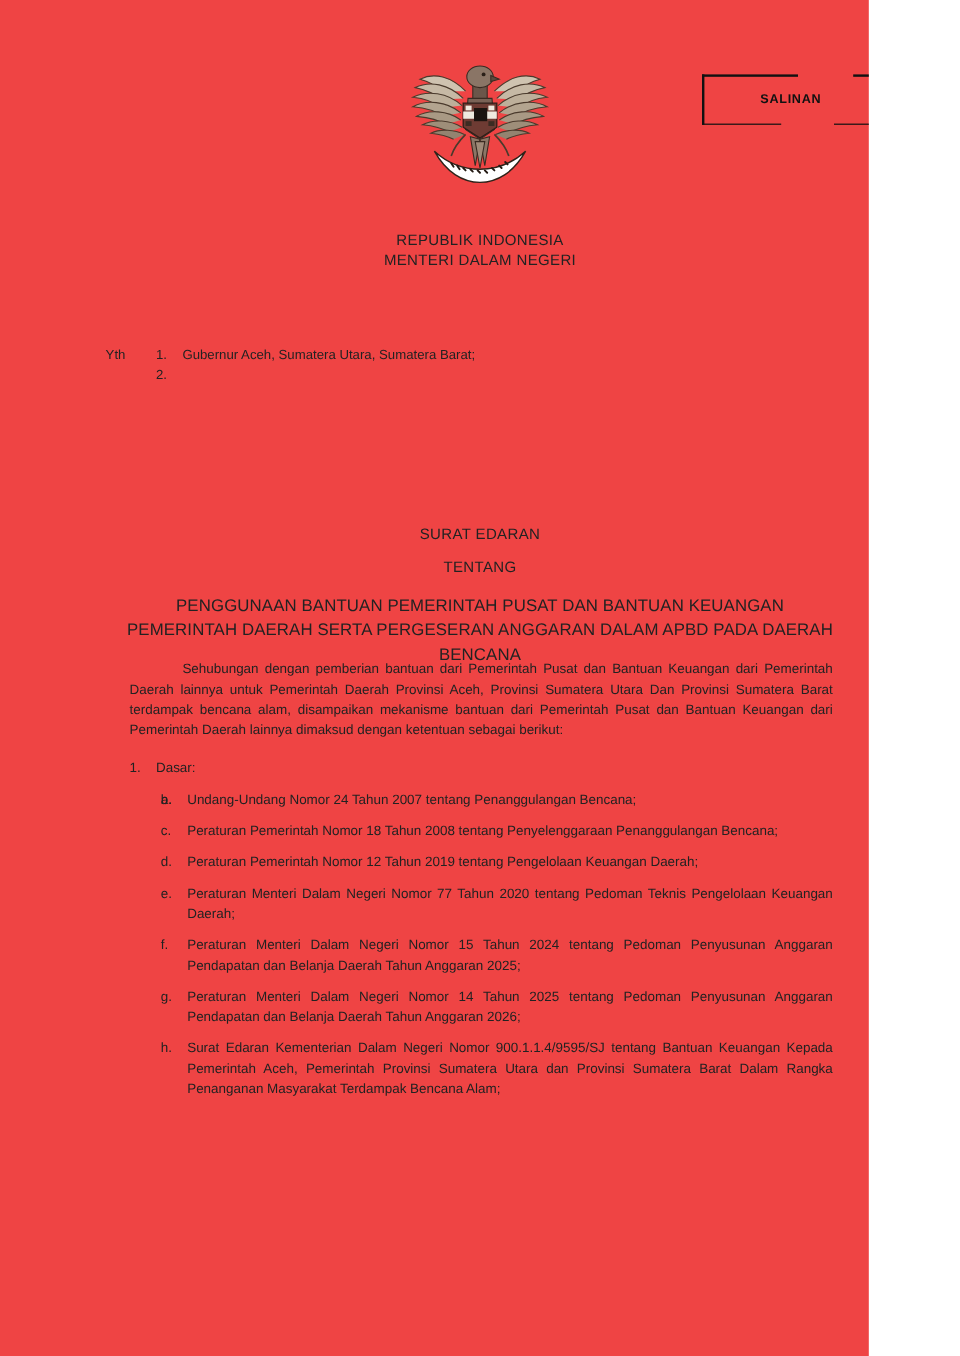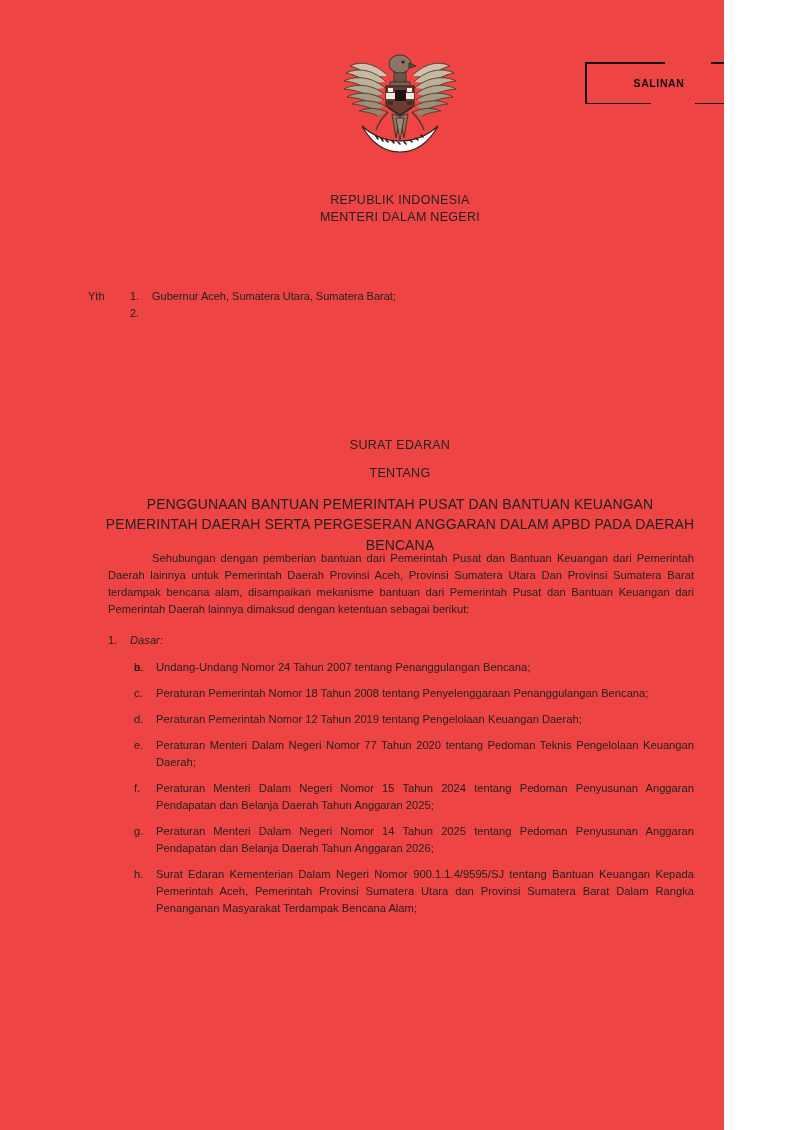--- a/index.html
+++ b/index.html
@@ -149,21 +149,21 @@
 
   .sec {
     position: relative;
     padding-left: 22px;
   }
   .sec > .sec-num {
     position: absolute;
     left: 0;
     top: 0;
   }
-  .sec-title { margin-bottom: 10px; font-style: italic; }
+  .sec-title { margin-bottom: 10px; }
 
   ol.alpha {
     margin: 0;
     padding: 0;
     list-style: none;
   }
   ol.alpha > li {
     position: relative;
     padding-left: 26px;
     margin-bottom: 9px;

